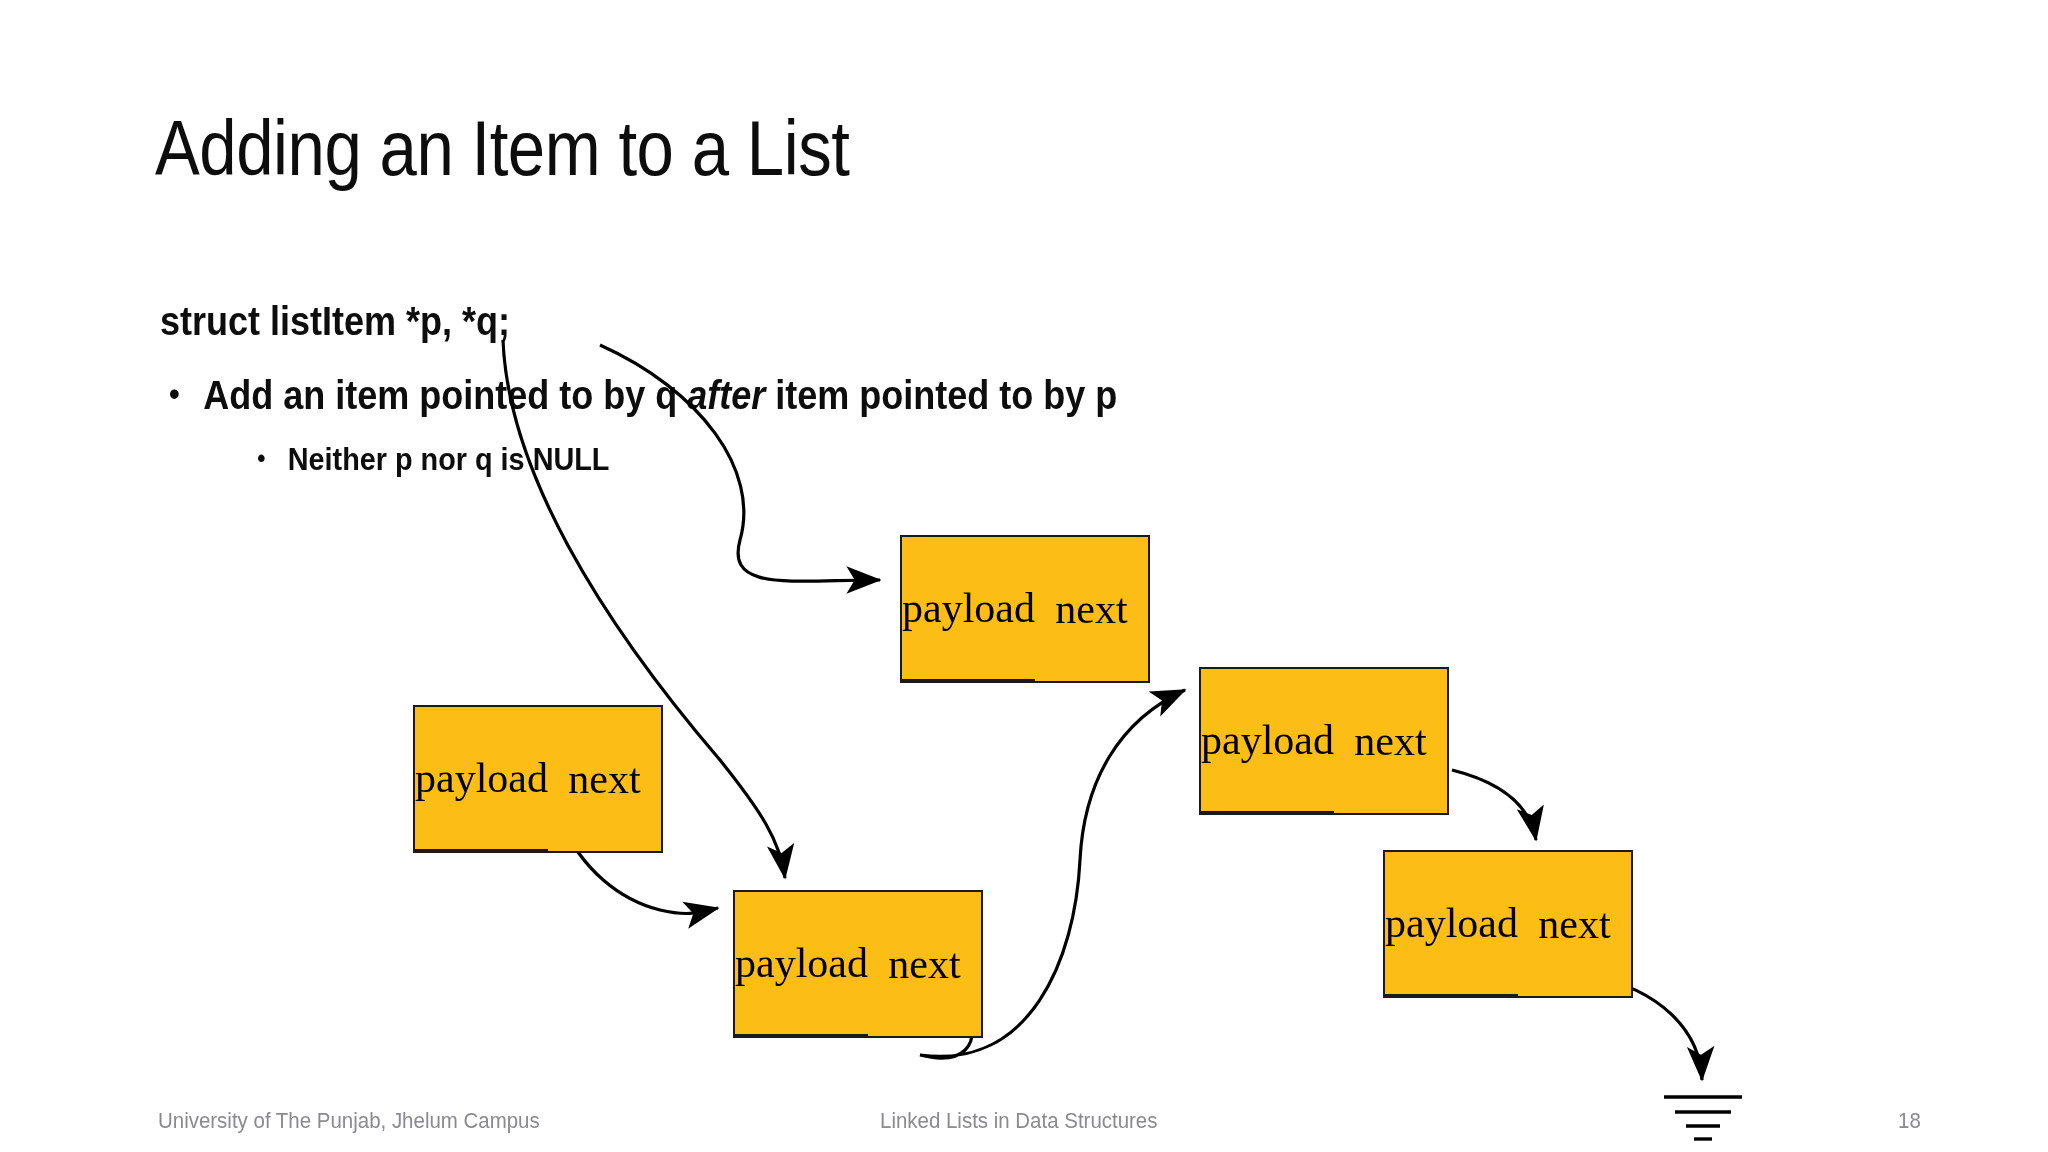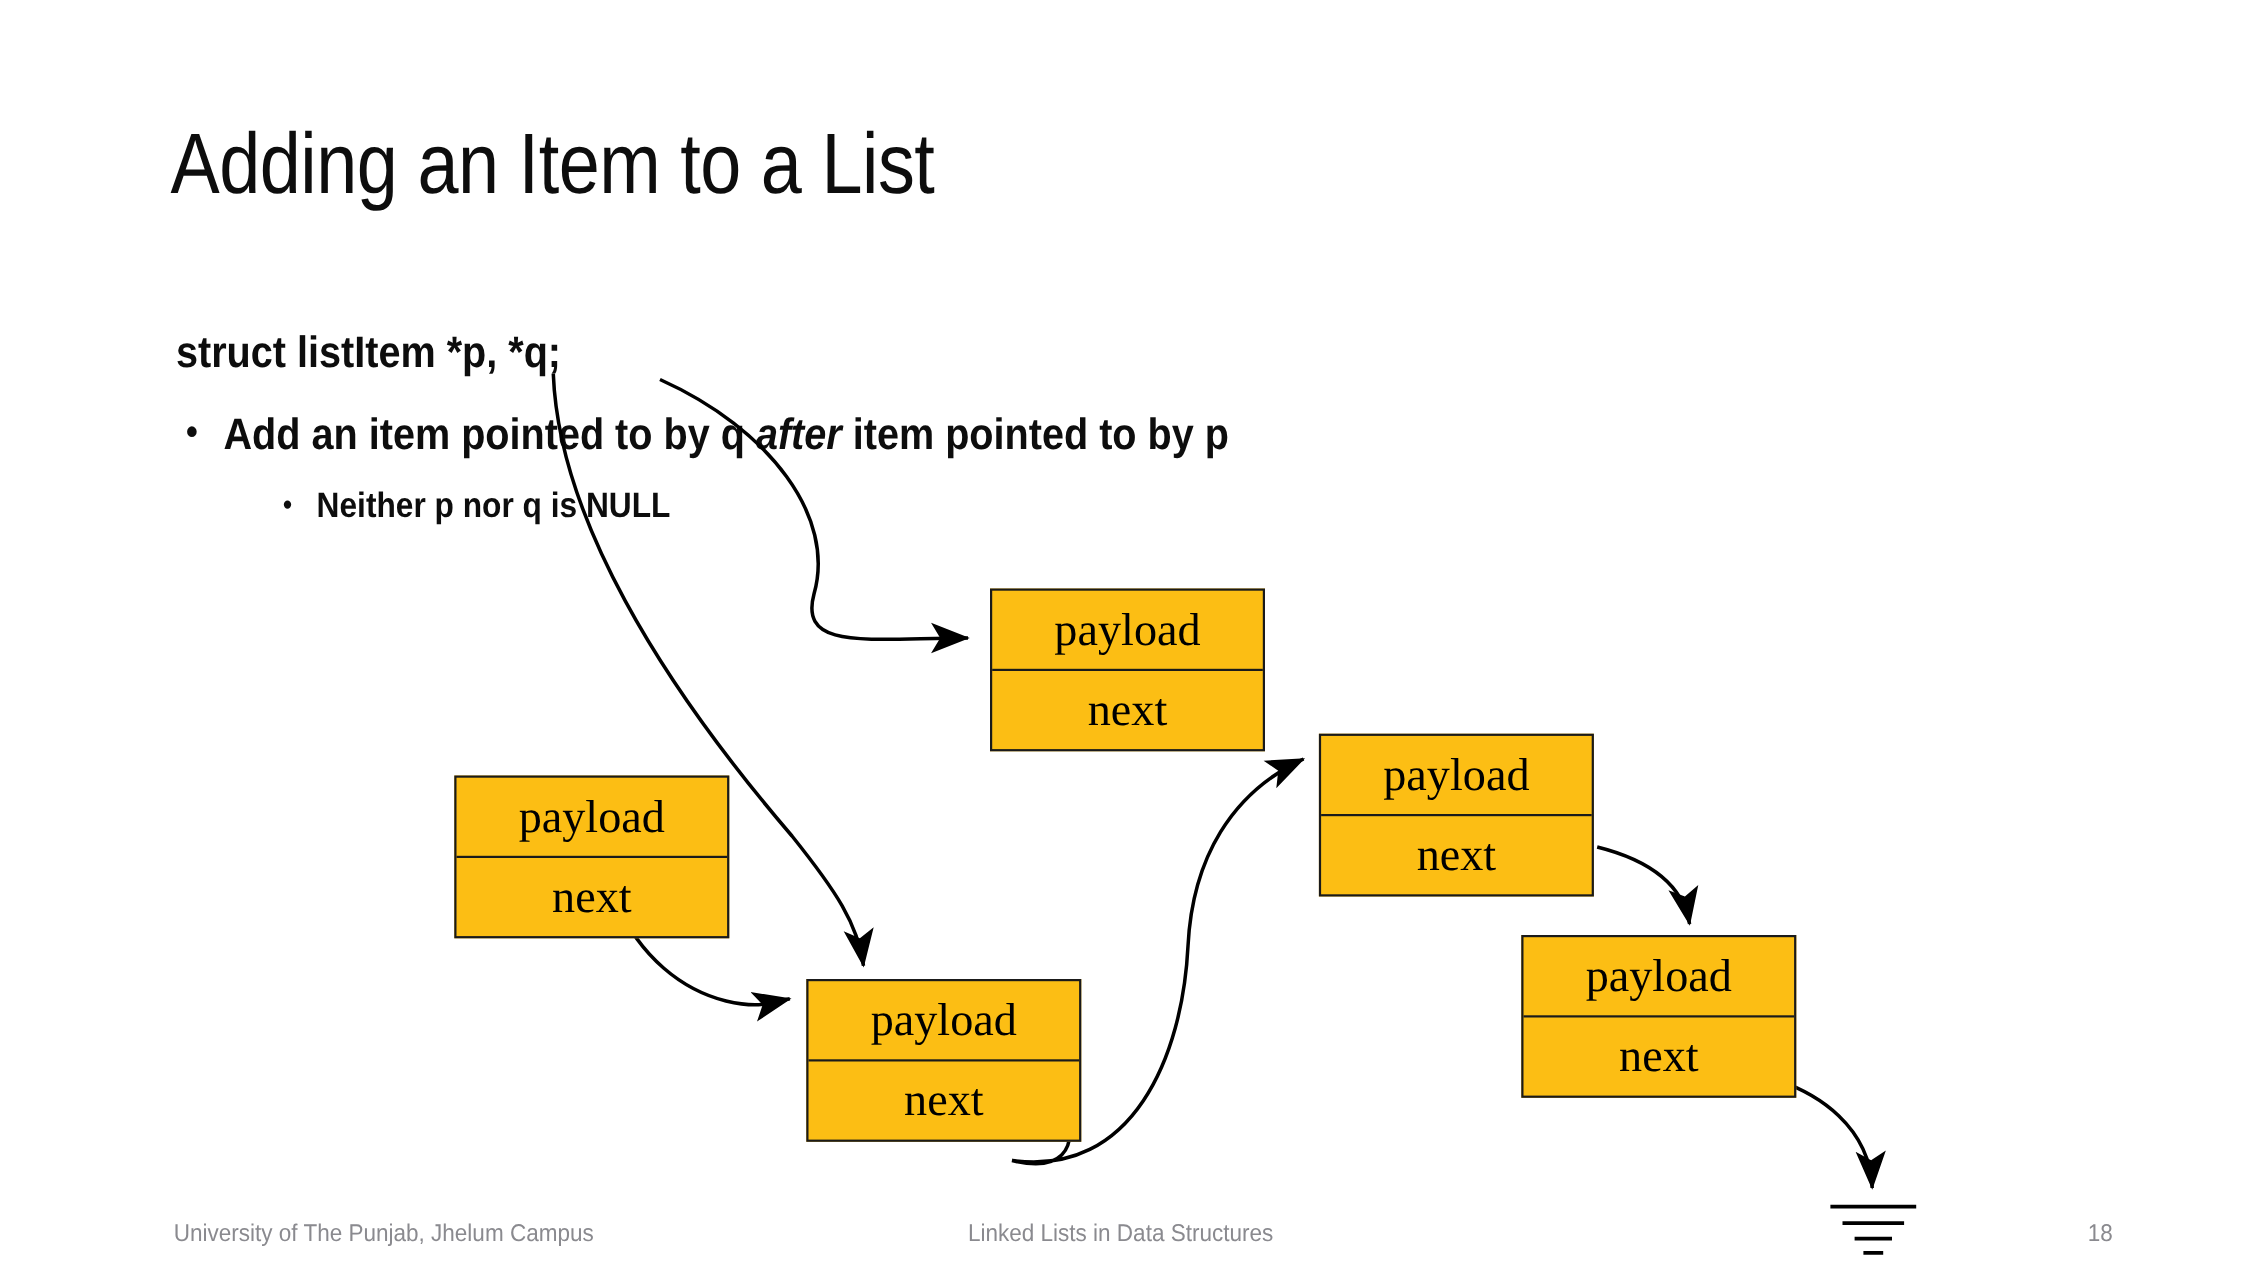--- a/index.html
+++ b/index.html
@@ -106,21 +106,21 @@
   }
   #diagram-layer svg { display: block; }
 
   
   .node {
     position: absolute;
     box-sizing: border-box;
     background: #FCBE14;
     border: 2px solid #1a1a1a;
     display: flex;
-    flex-direction: column;
+    flex-direction: row;
   }
   .node .cell {
     flex: 1 1 50%;
     display: flex;
     align-items: center;
     justify-content: center;
     font-family: "Liberation Serif", serif;
     font-size: 42px;
     color: #000000;
     line-height: 1;

